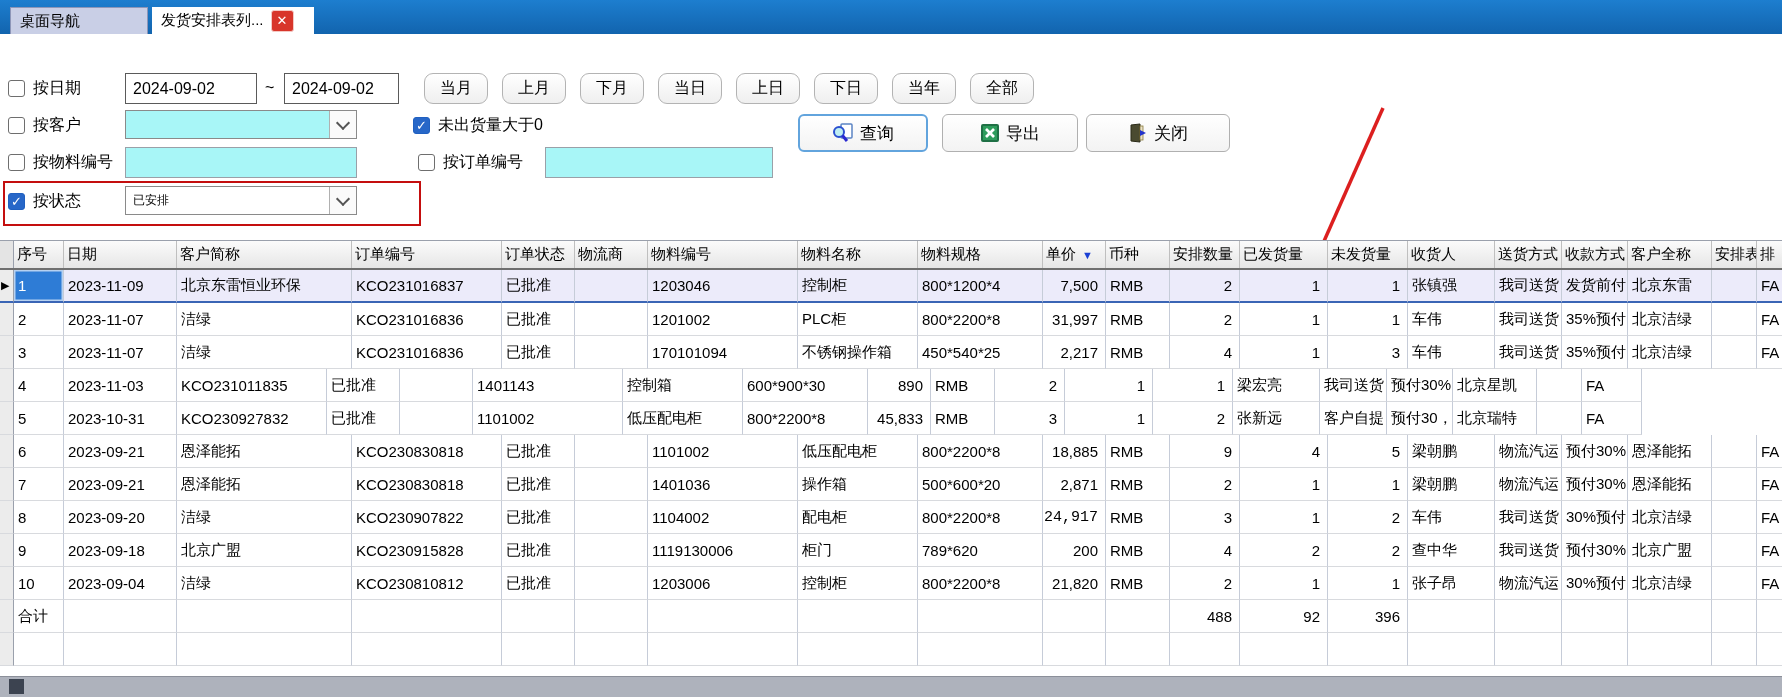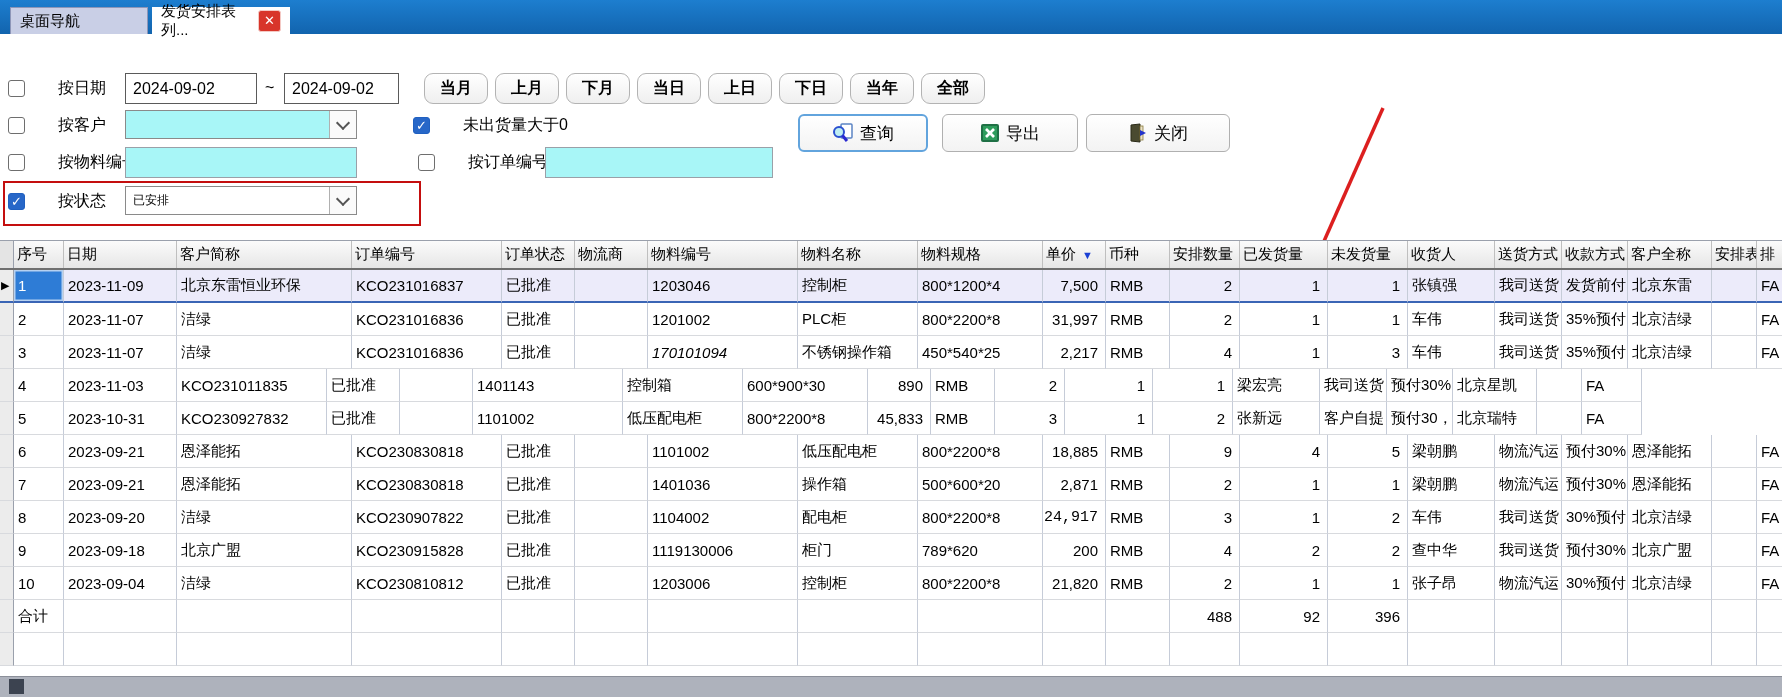--- a/index.html
+++ b/index.html
@@ -5,44 +5,44 @@
   html,body{margin:0;padding:0;background:#fff;}
   .screen{position:relative;width:1782px;height:697px;background:#ffffff;overflow:hidden;
           font-family:"Liberation Sans","DejaVu Sans",sans-serif;color:#000;}
 
   
   .tabbar{position:absolute;left:0;top:0;width:100%;height:34px;
           background:linear-gradient(#1d7ecf,#1264ae);}
   .tab{position:absolute;top:7px;height:27px;display:flex;align-items:center;
        padding:0 9px;font-size:15px;box-sizing:border-box;}
   .tab.inactive{left:10px;width:138px;background:#c9cfe6;border:1px solid #8d96b8;border-bottom:none;}
-  .tab.active{left:152px;width:138px;background:#ffffff;}
+  .tab.active{left:152px;width:162px;background:#ffffff;}
   .tab-close{width:21px;height:20px;background:#d8352a;color:#fff;font-weight:bold;
              display:flex;align-items:center;justify-content:center;border-radius:3px;
              margin-left:7px;font-size:13px;border:1px solid #f4c9c4;flex:none;}
 
   
   .fitem{position:absolute;display:flex;align-items:center;gap:8px;height:30px;}
-  .flabel{font-size:16px;white-space:nowrap;margin-left:25px;}
+  .flabel{font-size:16px;white-space:nowrap;}
   .chk{width:17px;height:17px;border:1px solid #6e6e6e;background:#fff;border-radius:3px;
        display:inline-flex;align-items:center;justify-content:center;flex:none;box-sizing:border-box;}
   .chk.on{background:#2767c8;border-color:#2060c0;color:#fff;font-size:13px;font-weight:bold;}
   .tinput{position:absolute;height:31px;border:1.5px solid #5a5a5a;background:#fff;font-size:16px;
           display:flex;align-items:center;padding:0 7px;box-sizing:border-box;}
   .tinput.cyan{background:#a8f6f7;border:1px solid #9aa0a8;}
   .tilde{position:absolute;font-size:16px;}
   .combo{position:absolute;height:29px;border:1px solid #8a8a8a;display:flex;align-items:stretch;
          box-sizing:border-box;background:#fff;}
   .combo.cyan{background:#a8f6f7;}
   .combo .val{flex:1;display:flex;align-items:center;padding:0 7px;font-size:12px;overflow:hidden;white-space:nowrap;}
   .combo .dd{width:26px;background:#fafafa;border-left:1px solid #b0b0b0;
              display:flex;align-items:center;justify-content:center;flex:none;}
   .chev{width:8px;height:8px;border-left:2px solid #555;border-bottom:2px solid #555;
         transform:rotate(-45deg);margin-top:-4px;}
-  .pgroup{position:absolute;left:424px;top:73px;display:flex;gap:7px;font-weight:bold;}
+  .pgroup{position:absolute;left:424px;top:73px;display:flex;gap:14px;}
   .pbtn{width:64px;height:31px;border:1px solid #b3b3b3;border-radius:9px;
         background:linear-gradient(#ffffff,#efefef);font-size:16px;
         display:flex;align-items:center;justify-content:center;box-sizing:border-box;}
   .abtn{position:absolute;top:114px;height:38px;border:1px solid #b0b0b0;border-radius:6px;
         background:linear-gradient(#ffffff,#f3f3f3);font-size:17px;display:flex;
         align-items:center;justify-content:center;gap:6px;box-sizing:border-box;}
   .abtn.focus{border:2px solid #62a4dd;}
   .red-box{position:absolute;left:3px;top:181px;width:418px;height:45px;
            border:2.5px solid #c40e0e;box-sizing:border-box;}
 
@@ -296,21 +296,21 @@
           <div class="td" style="width: 60px;">FA</div>
         </div>
         <div class="tr">
           <div class="td gutter" style="width: 14px;"></div>
           <div class="td" style="width: 50px;">3</div>
           <div class="td" style="width: 113px;">2023-11-07</div>
           <div class="td" style="width: 175px;">洁绿</div>
           <div class="td" style="width: 150px;">KCO231016836</div>
           <div class="td" style="width: 73px;">已批准</div>
           <div class="td" style="width: 73px;"></div>
-          <div class="td" style="width: 150px; font-style: italic;">170101094</div>
+          <div class="td" style="width: 150px;">170101094</div>
           <div class="td" style="width: 120px;">不锈钢操作箱</div>
           <div class="td" style="width: 125px;">450*540*25</div>
           <div class="td right" style="width: 63px;">2,217</div>
           <div class="td" style="width: 64px;">RMB</div>
           <div class="td right" style="width: 70px;">4</div>
           <div class="td right" style="width: 88px;">1</div>
           <div class="td right" style="width: 80px;">3</div>
           <div class="td" style="width: 87px;">车伟</div>
           <div class="td" style="width: 67px;">我司送货</div>
           <div class="td" style="width: 66px;">35%预付</div>

